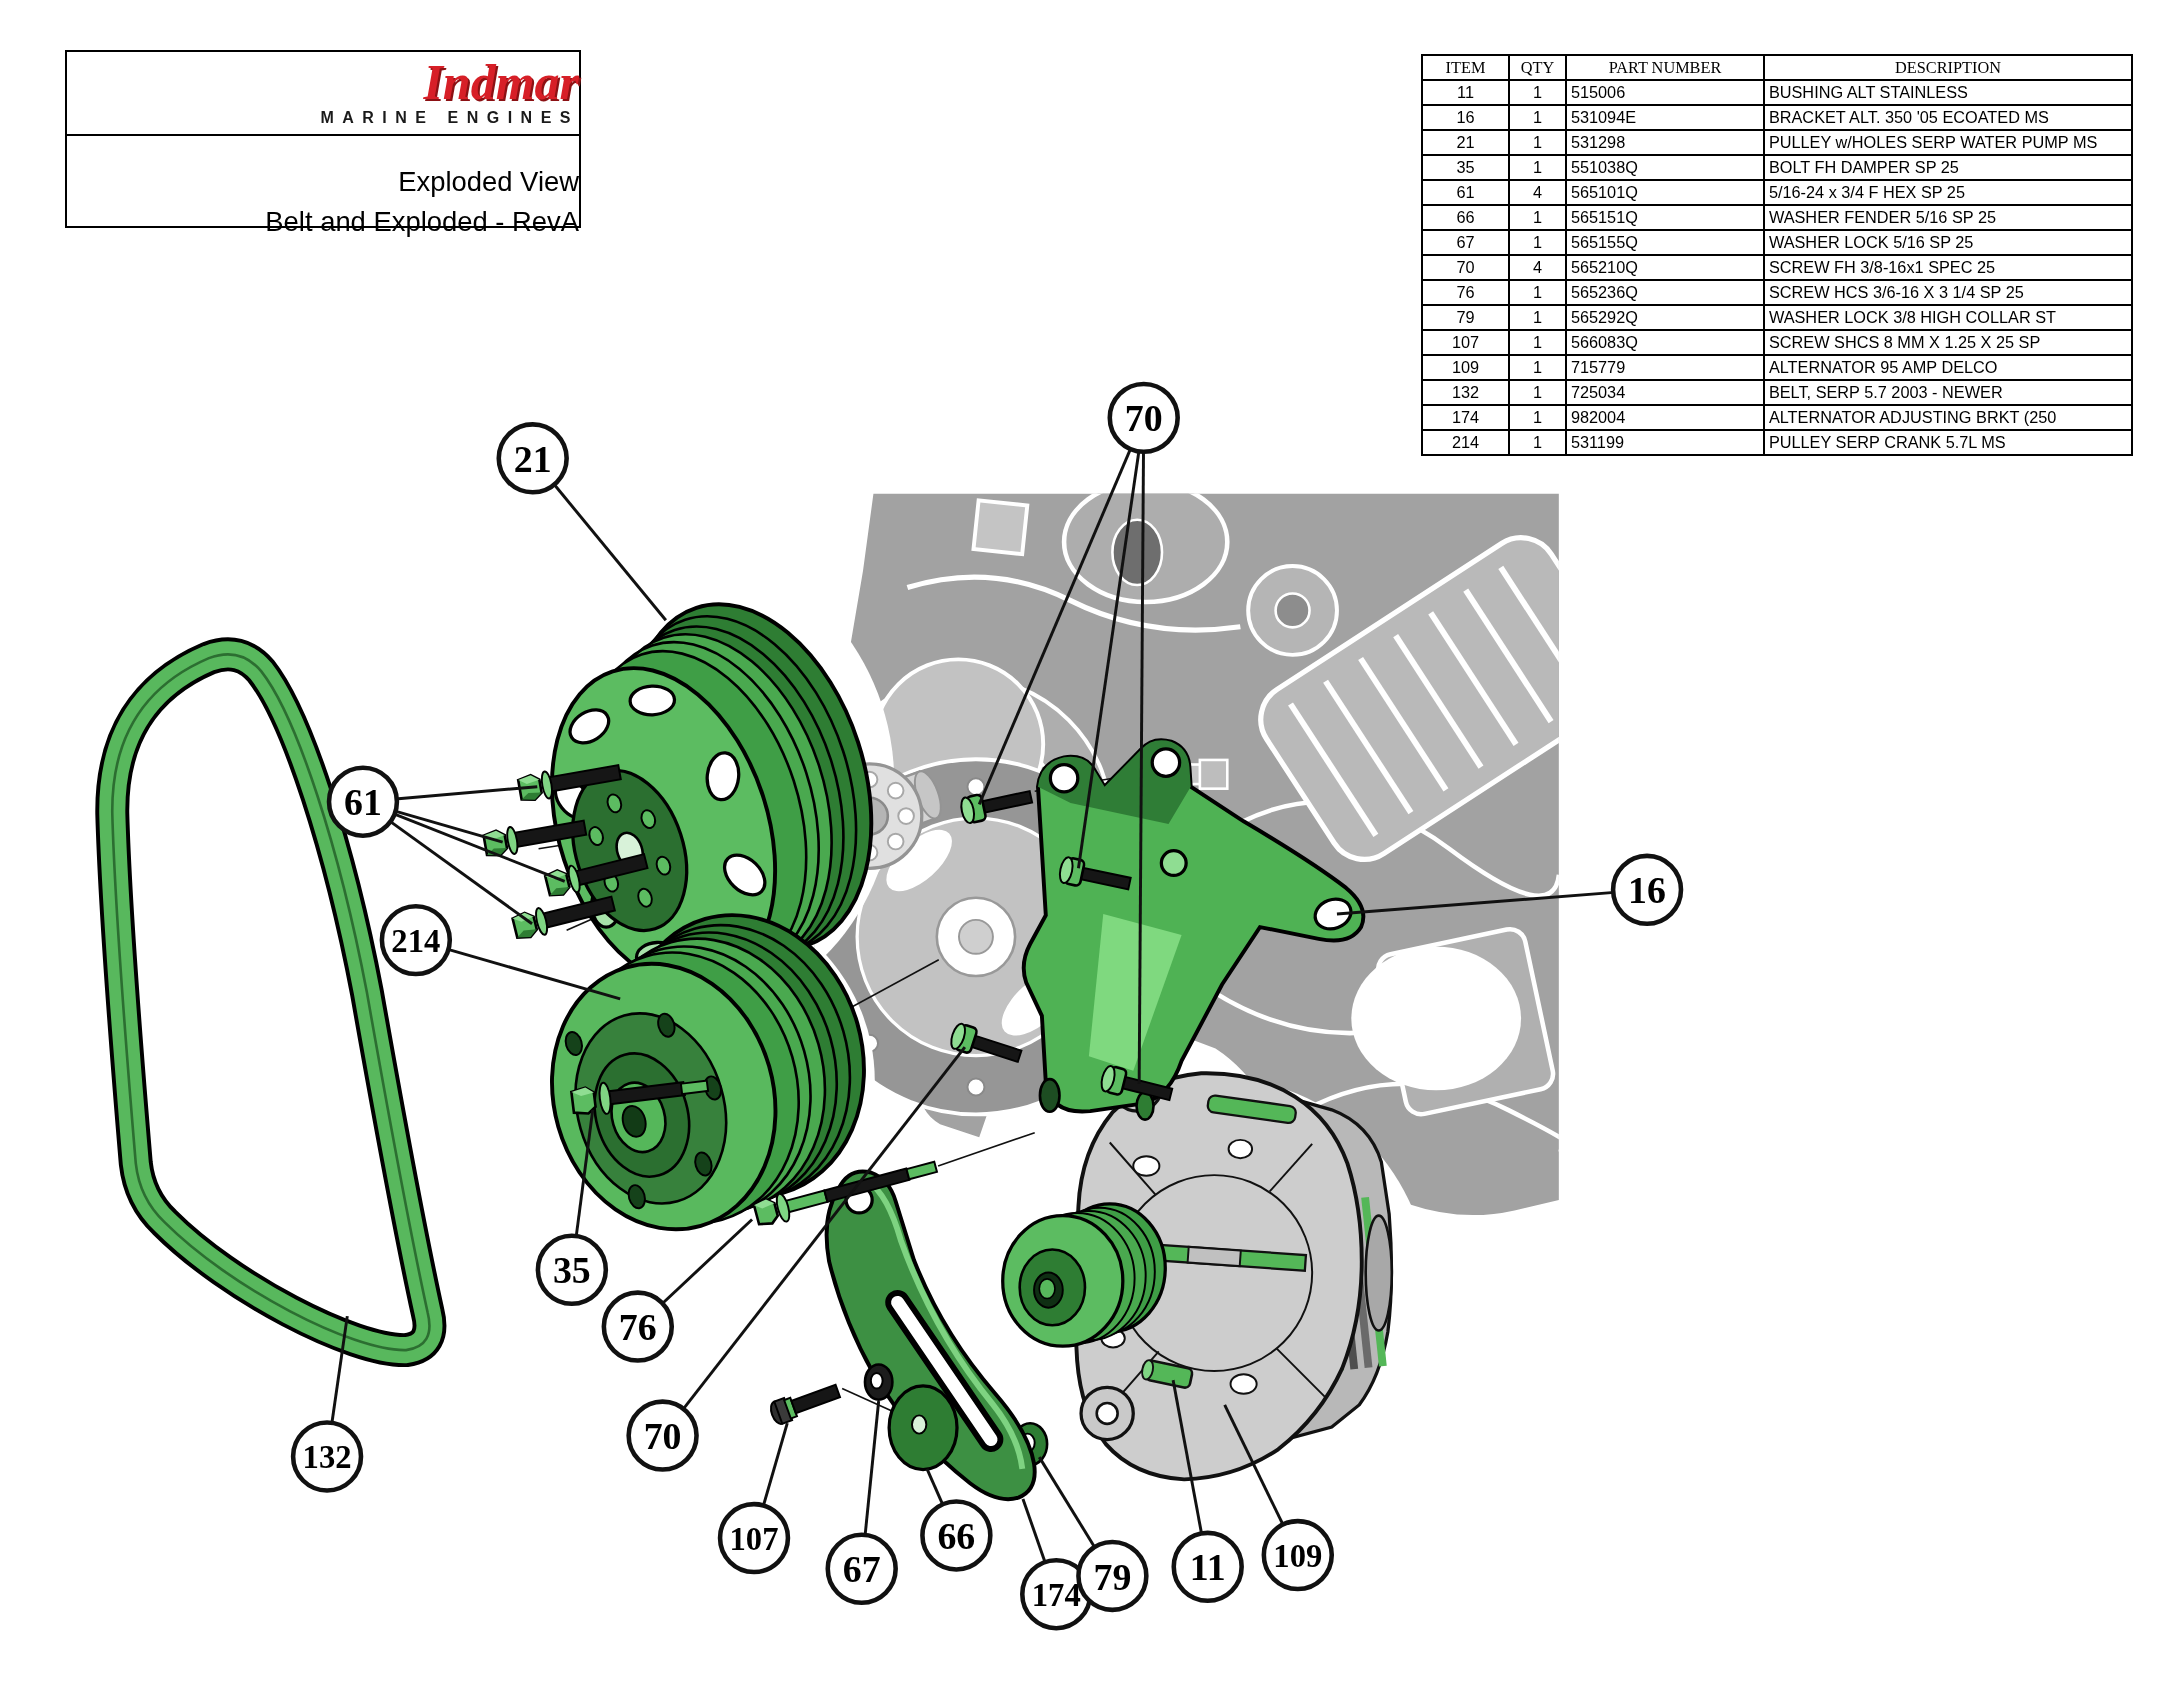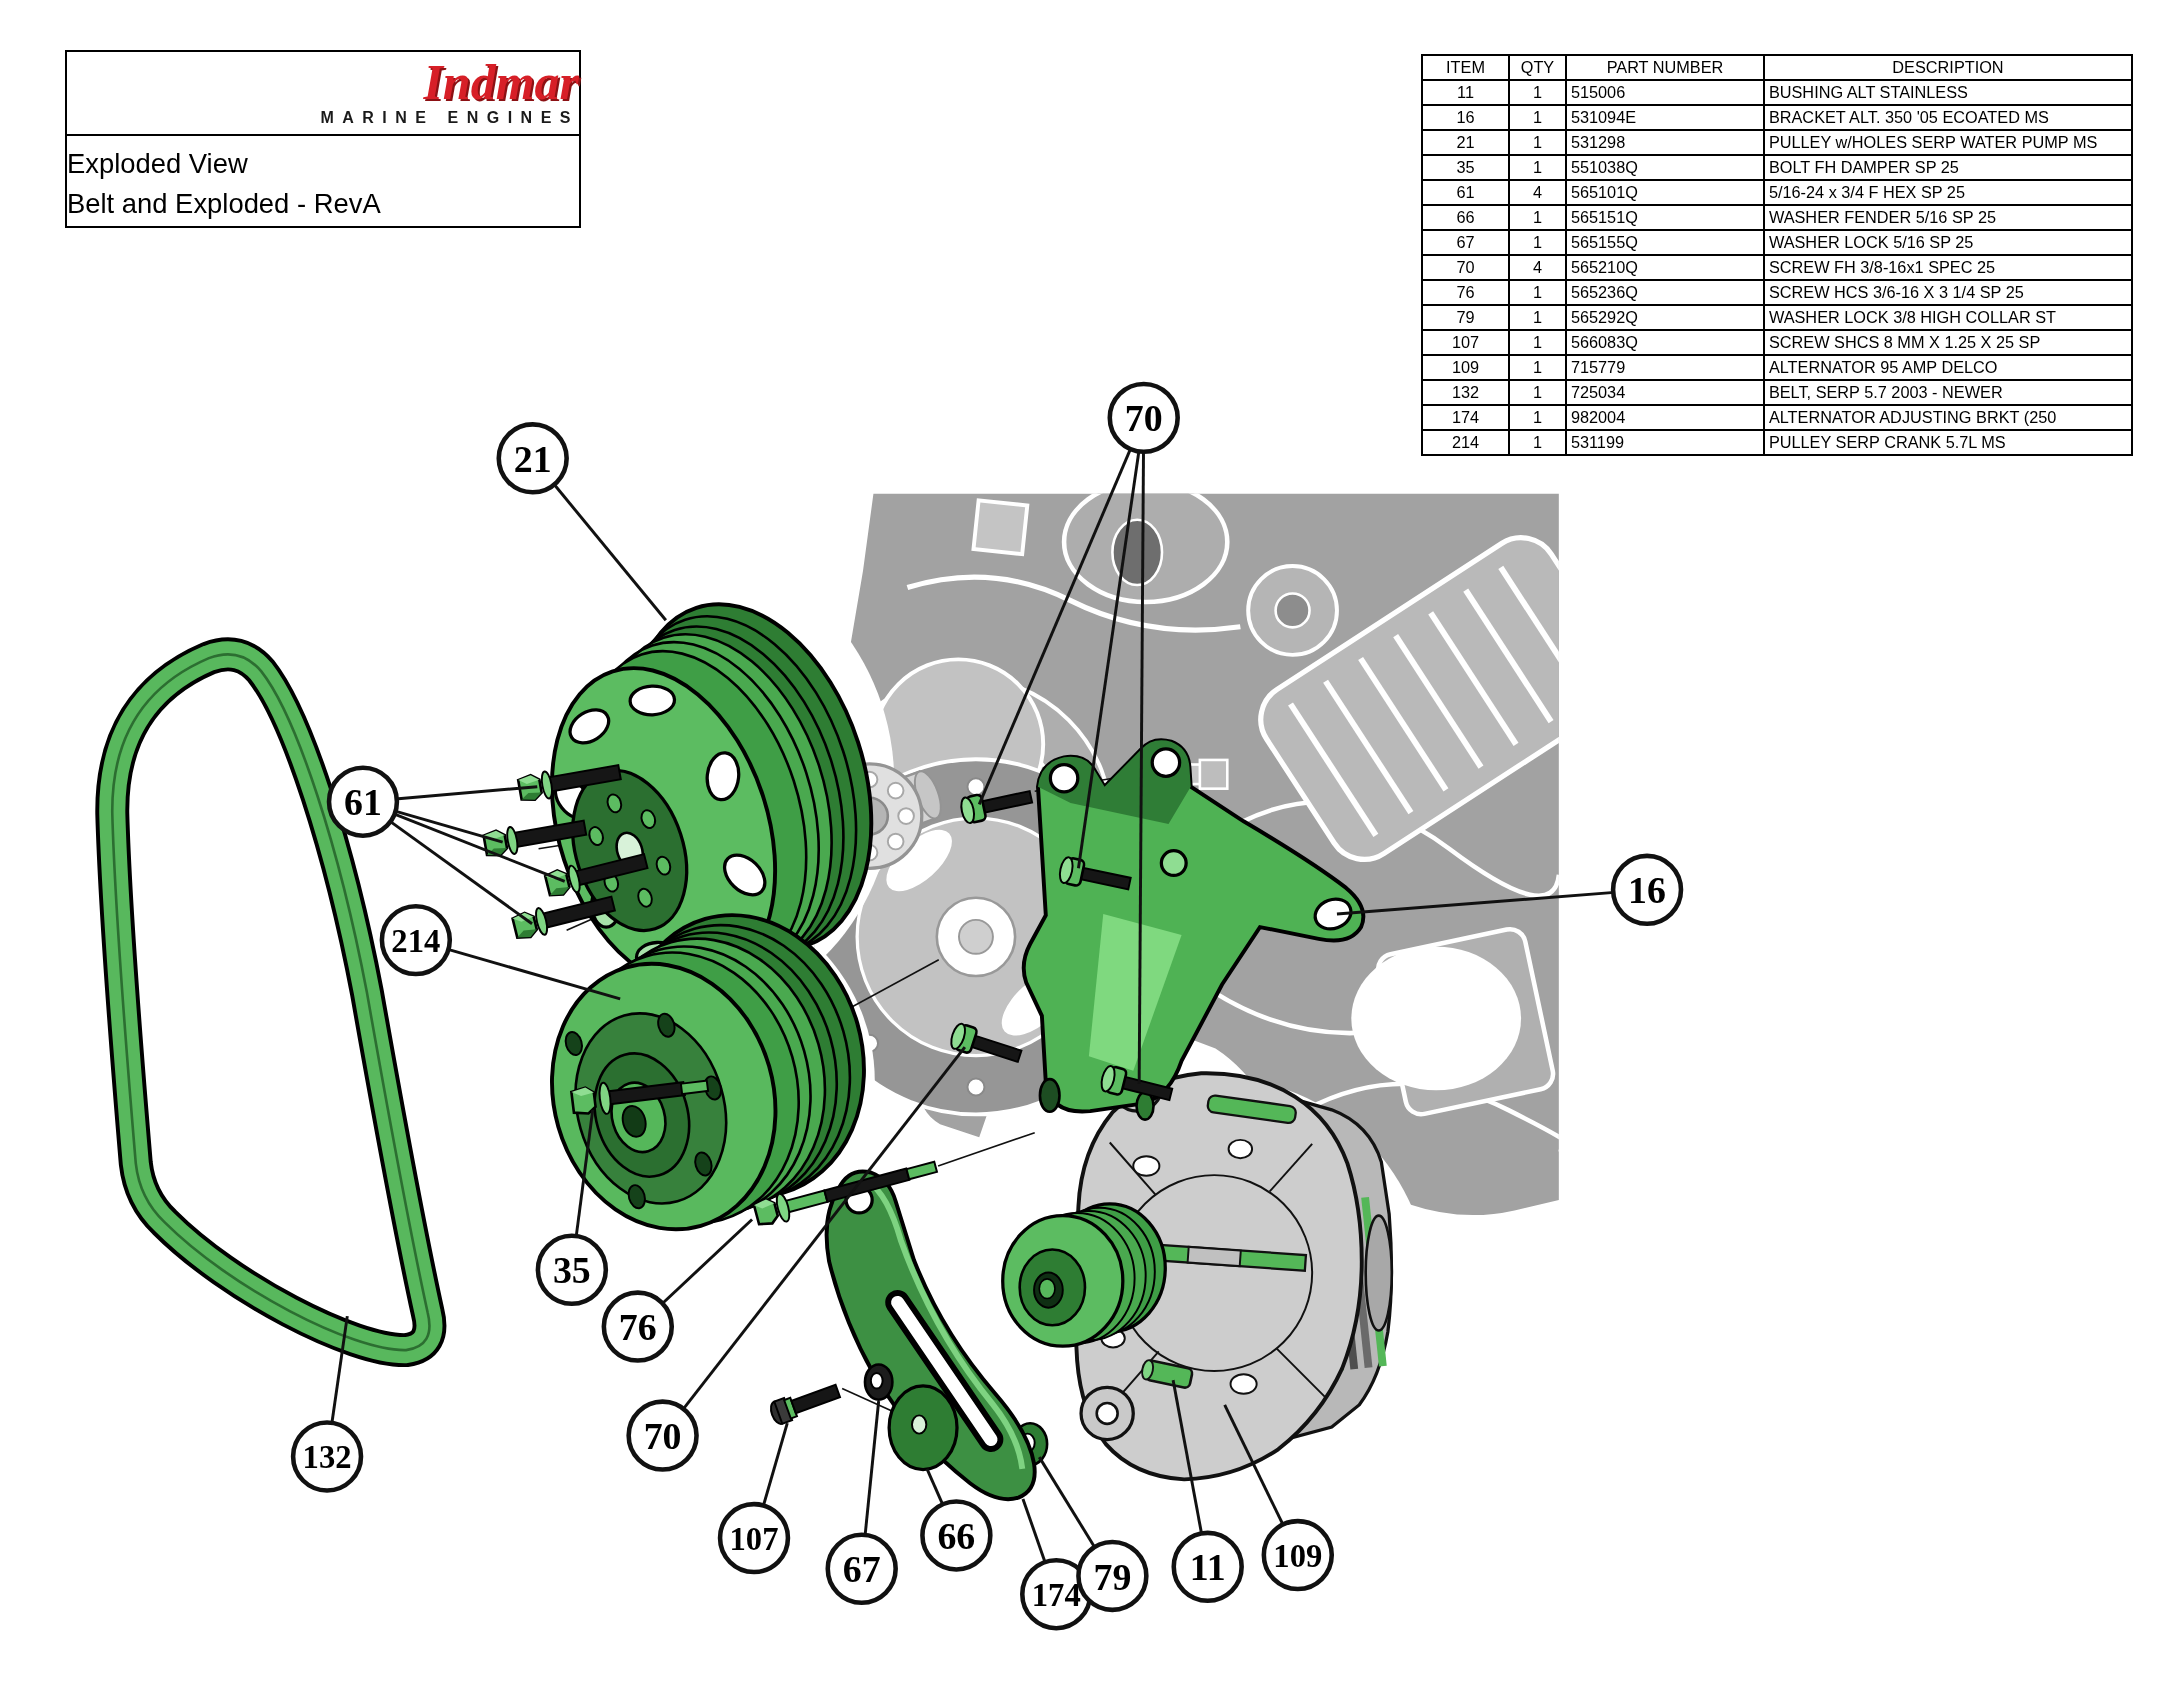--- a/index.html
+++ b/index.html
@@ -8,29 +8,29 @@
   .drawing{position:absolute;left:0;top:0;width:2183px;height:1687px;}
   
   .title-block{position:absolute;left:65px;top:50px;width:516px;height:178px;
                border:2.6px solid #000;box-sizing:border-box;background:#fff;z-index:5;}
   .tb-logo{height:82px;border-bottom:2.6px solid #000;display:flex;flex-direction:column;
            align-items:flex-end;justify-content:center;}
   .brand{font-family:"Liberation Serif",serif;font-style:italic;font-weight:bold;
          font-size:50px;line-height:0.95;color:#d71f27;text-shadow:2px 2px 0 #8c1114;}
   .brand-sub{font-size:16px;font-weight:bold;letter-spacing:8.5px;padding-left:8.5px;
              color:#1a1a1a;margin-top:2px;}
-  .tb-body{height:90px;display:flex;flex-direction:column;align-items:flex-start;
-           justify-content:space-evenly;font-size:27.4px;color:#000;padding:3px 0;}
+  .tb-body{height:90px;display:flex;flex-direction:column;align-items:flex-end;
+           justify-content:space-evenly;font-size:27.4px;color:#000;padding:21px 0;}
   
   .parts-list{position:absolute;left:1421px;top:54px;width:709px;border-collapse:collapse;
               table-layout:fixed;background:#fff;z-index:5;}
   .parts-list td{border:2px solid #000;font-size:16.3px;height:23px;padding:0 3.9px;
                  white-space:nowrap;overflow:hidden;color:#000;}
   .parts-list .plist-title{ text-align:center;font-size:16.3px;height:24px;}
-  .parts-list .head{ text-align:center;}
+  .parts-list .head{ text-align:center;font-family:Liberation Serif, serif;}
   .parts-list .c-item,.parts-list .c-qty{text-align:center;}
   .parts-list .c-pn,.parts-list .c-desc{text-align:left;border-radius:7px;}
 </style>
 </head>
 <body>
 
 <div class="sheet">
 
   <svg class="drawing" viewBox="0 0 3344 2584">
     <defs>

